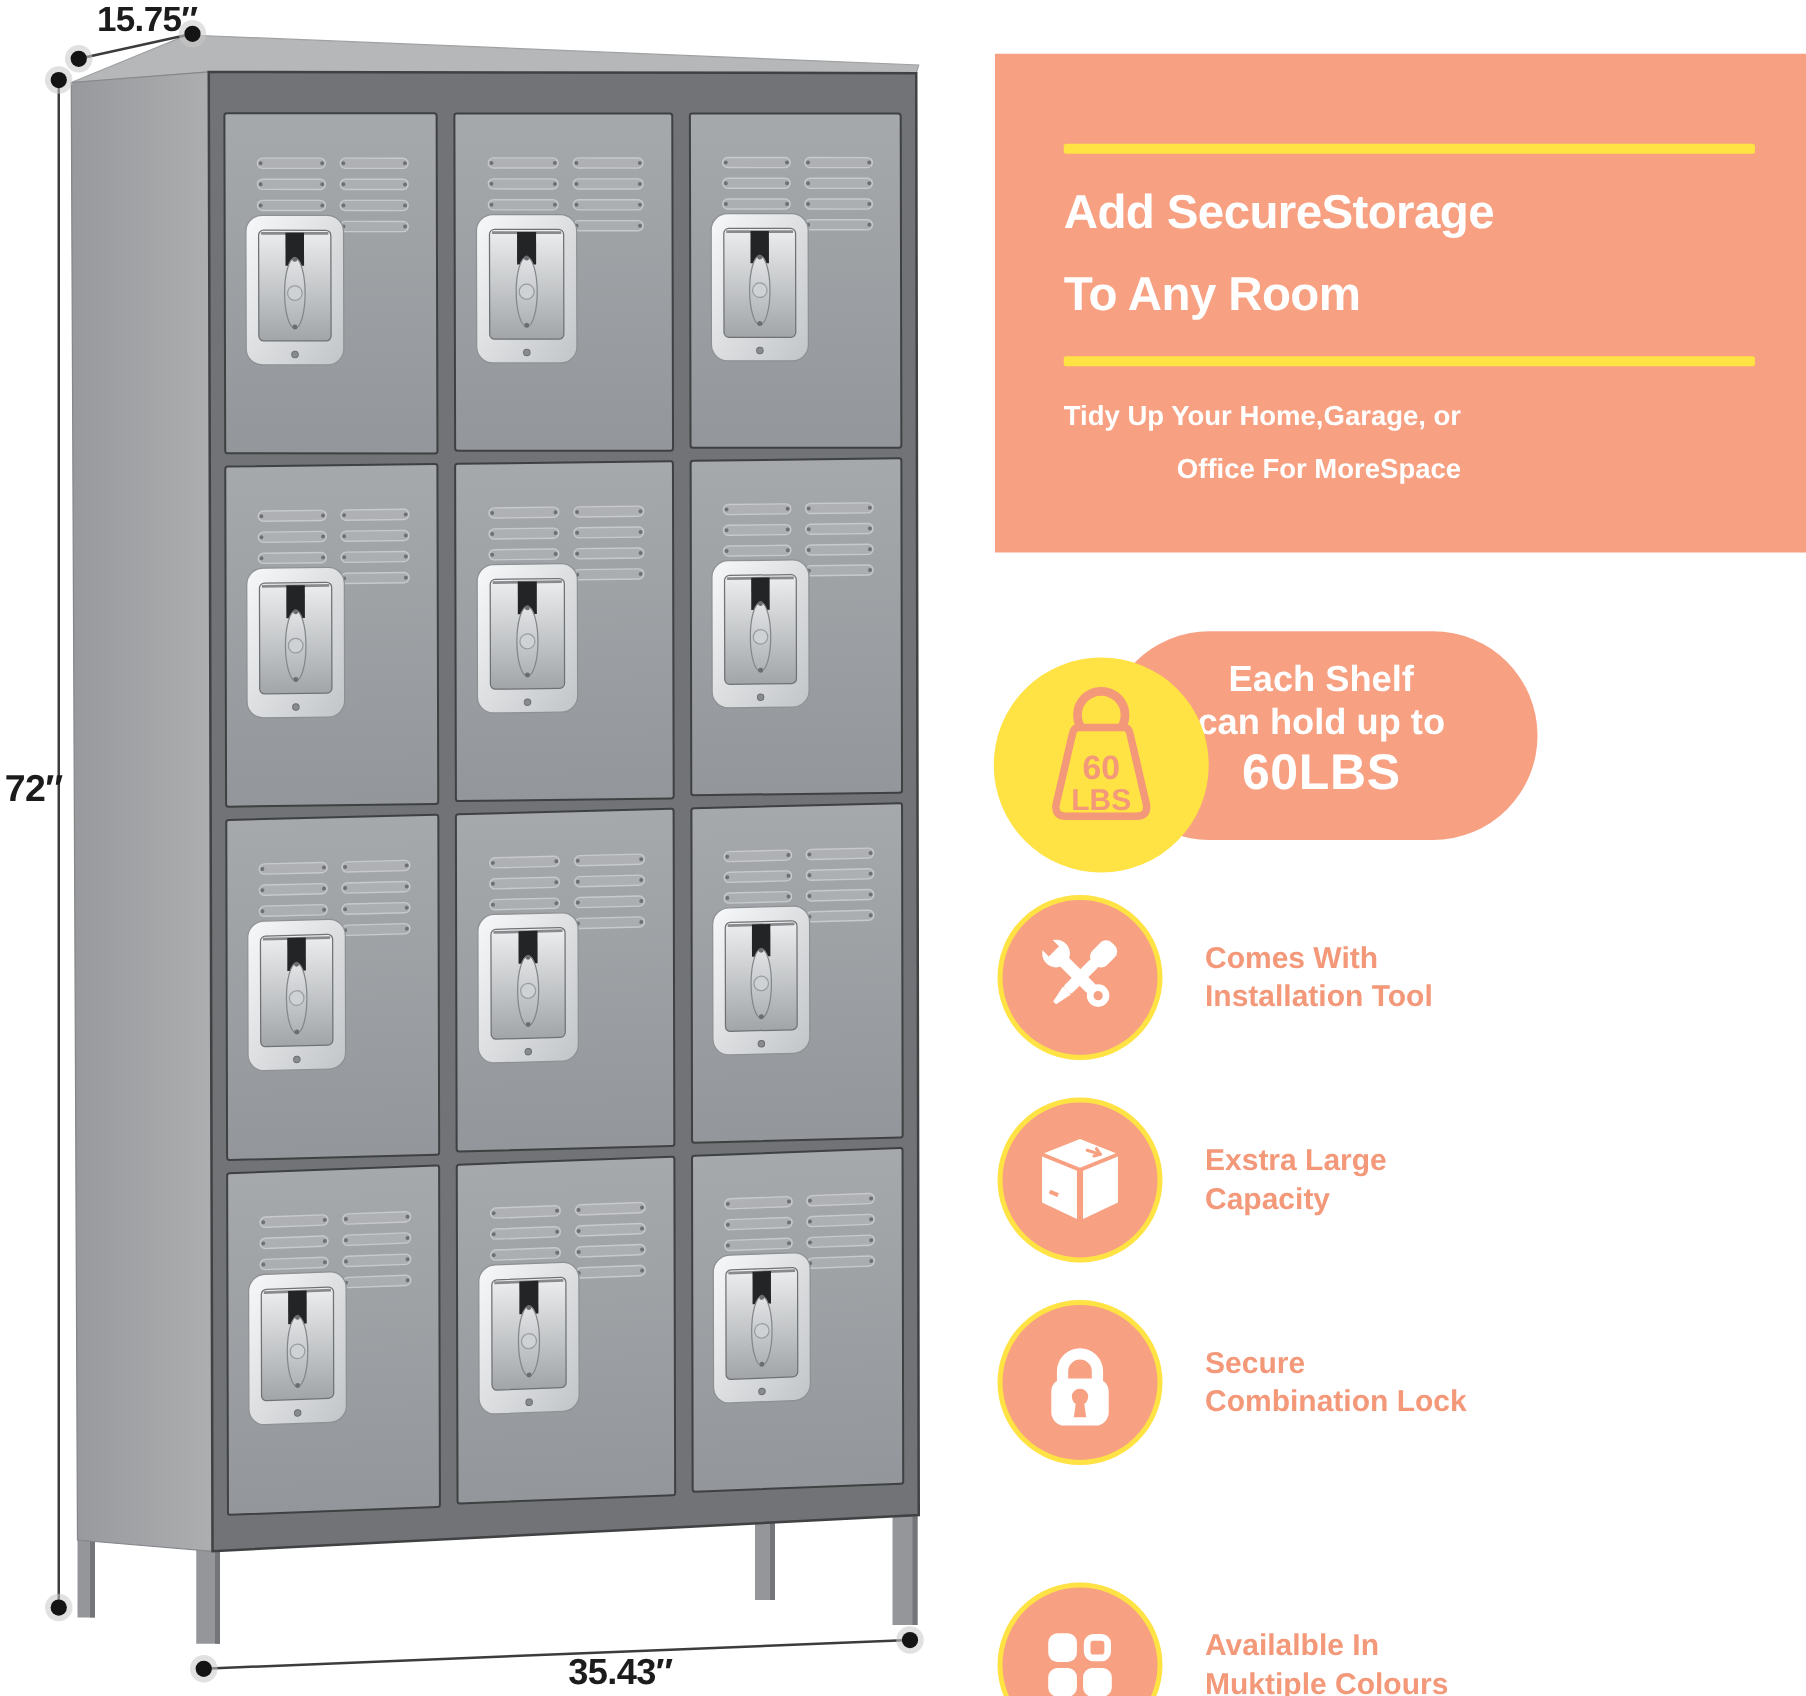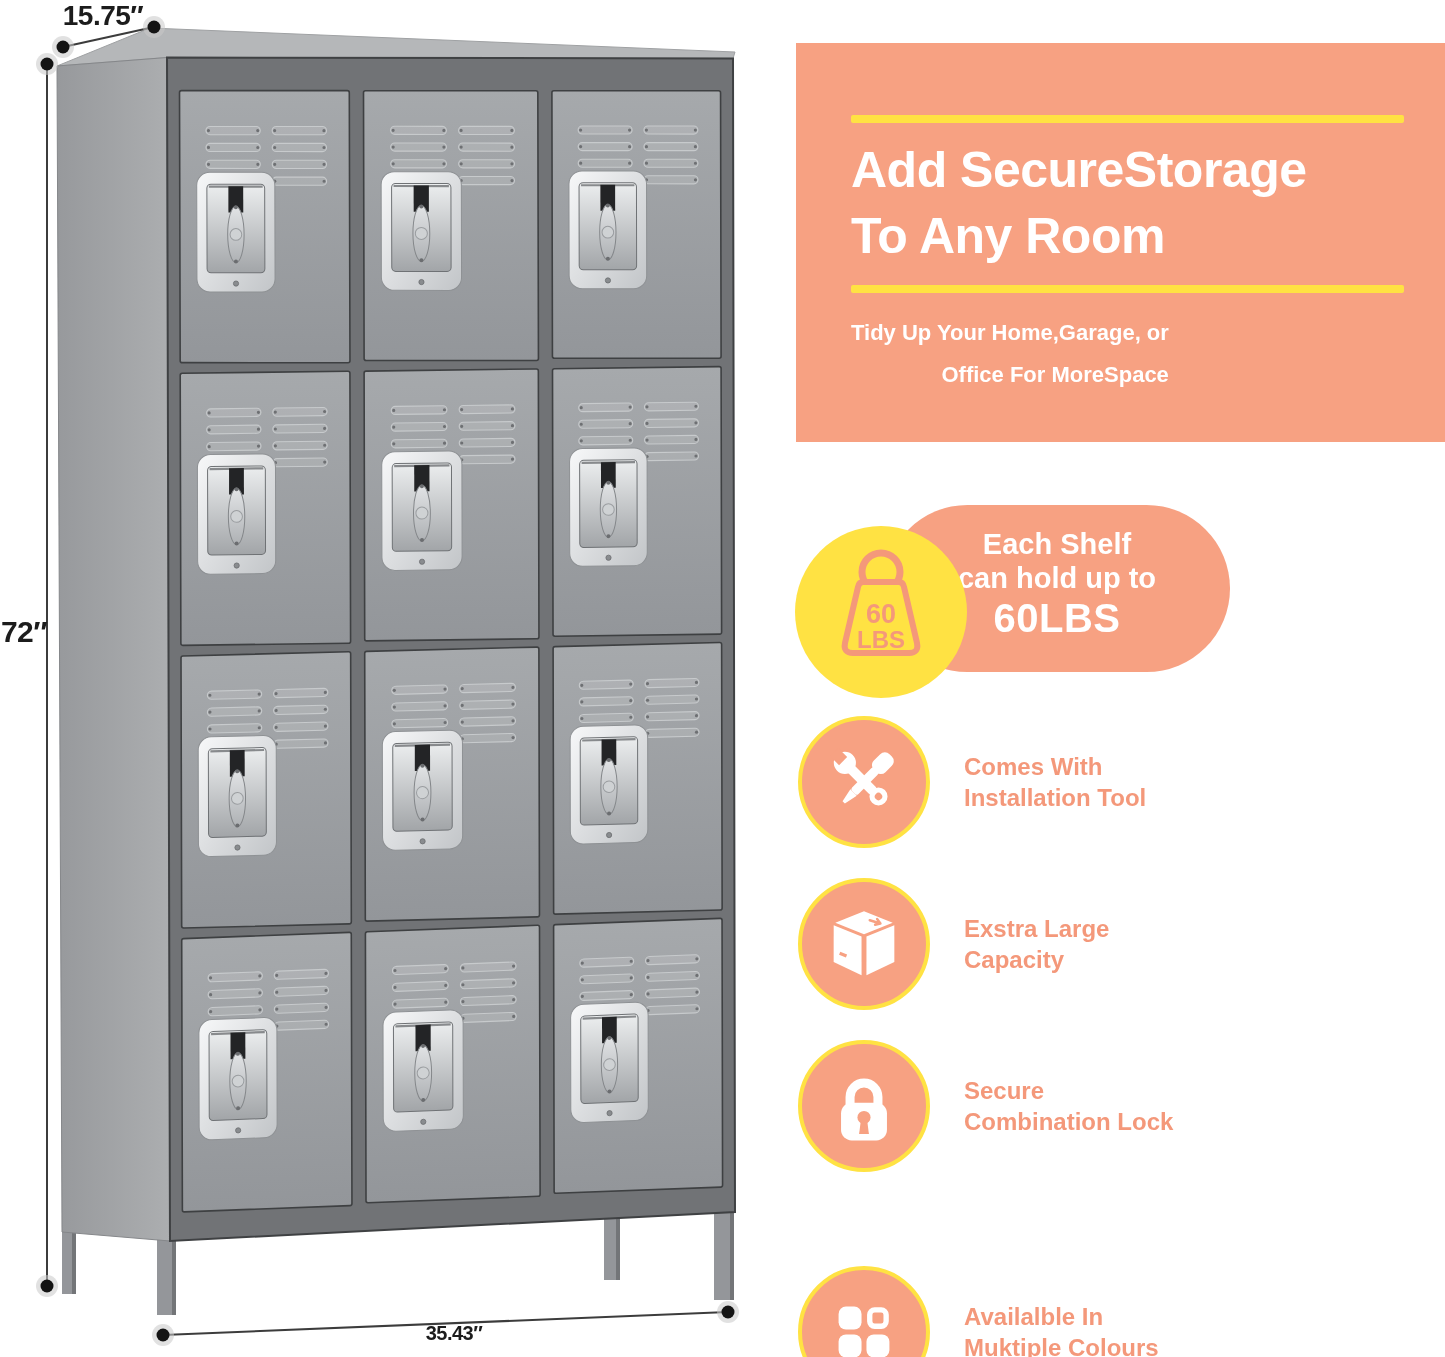--- a/index.html
+++ b/index.html
@@ -5,34 +5,34 @@
   html,body{margin:0;padding:0;}
   body{
     width:1445px;height:1357px;position:relative;overflow:hidden;background:#ffffff;
     font-family:"Liberation Sans","DejaVu Sans",sans-serif;
     --salmon:#F7A182;--salmon-text:#F4987A;--yellow:#FFE243;--ink:#1C1C1C;--door-gray:#9EA1A4;
   }
   .abs{position:absolute;}
   
   #locker-svg{left:0;top:0;width:790px;height:1357px;}
   .dim-label{
-    position:absolute;font-weight:700;color:var(--ink);text-align:center;
+    position:absolute;font-weight:700;color:var(--ink);text-align:right;
     letter-spacing:-0.5px;white-space:nowrap;
   }
   #dim-depth{left:48px;top:0px;width:110px;font-size:28px;}
   #dim-height{left:-2px;top:615px;width:52px;font-size:30px;}
-  #dim-width{left:384px;top:1322px;width:140px;font-size:20px;}
+  #dim-width{left:398px;top:1322px;width:140px;font-size:29px;}
   
   .hero{left:796px;top:43px;width:649px;height:399px;background:var(--salmon);}
   .rule{position:absolute;left:55px;width:553px;height:8px;background:var(--yellow);border-radius:2px;}
   .rule-top{top:72px;}
   .rule-bottom{top:242px;}
   .hero-title{
     position:absolute;left:55px;top:94px;color:#fff;font-weight:700;
-    font-size:50px;line-height:66px;letter-spacing:-0.5px;white-space:nowrap;
+    font-size:38px;line-height:66px;letter-spacing:-0.5px;white-space:nowrap;
   }
   .hero-sub{
     position:absolute;left:55px;top:269px;color:#fff;font-weight:700;
     font-size:22px;line-height:42px;white-space:nowrap;text-align:right;
   }
   
   .cap-pill{
     left:884px;top:505px;width:346px;height:167px;border-radius:84px;
     background:var(--salmon);z-index:2;color:#fff;font-weight:700;text-align:center;
     padding-top:23px;box-sizing:border-box;

